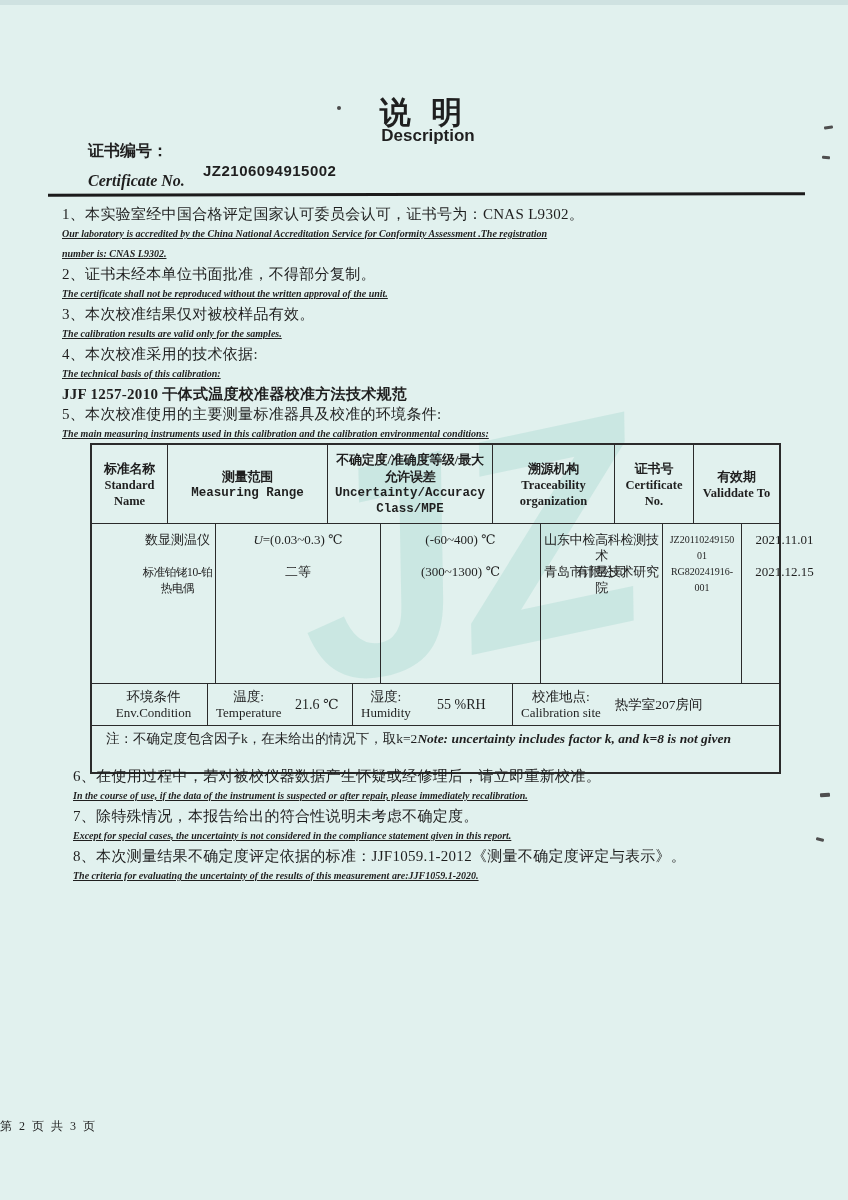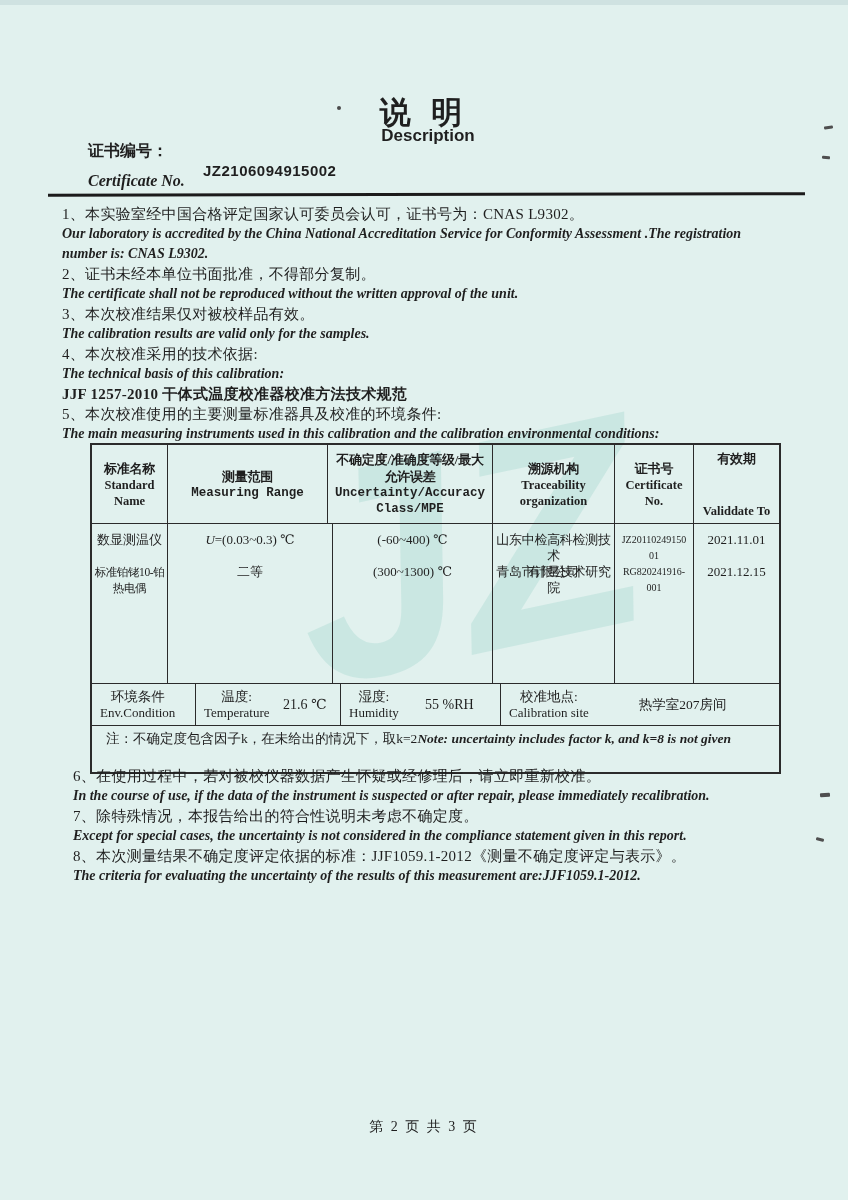--- a/index.html
+++ b/index.html
@@ -19,54 +19,54 @@
   .cert-zh{position:absolute;left:88px;top:141px;font-size:16px;font-weight:700;}
   .cert-en{position:absolute;left:88px;top:172px;font-size:16px;font-weight:700;font-style:italic;}
   .cert-num{position:absolute;left:203px;top:162px;font:600 15px "Liberation Sans","DejaVu Sans",sans-serif;letter-spacing:0.5px;}
   .rule{position:absolute;left:48px;top:193px;width:757px;height:3px;background:#1b1b1b;transform:rotate(-0.12deg);}
 
   .items{position:absolute;width:740px;}
   .items-top{left:62px;top:204px;}
   .items-bottom{left:62px;top:766px;margin-left:11px;}
   .items p{margin:0;line-height:20px;}
   .line-zh{font-size:15px;letter-spacing:0.3px;}
-  .line-en{font-size:14px;font-weight:700;font-style:italic;}
+  .line-en{font-size:10px;font-weight:700;font-style:italic;text-decoration:underline;}
   .line-bold{font-size:15px;font-weight:700;letter-spacing:0.3px;}
 
   .caltable{position:absolute;left:90px;top:443px;width:687px;border:2px solid #2b2b2b;background:transparent;}
   .trow{display:flex;border-bottom:1px solid #2b2b2b;}
   .trow:last-child{border-bottom:none;}
   .tcell{border-right:1px solid #2b2b2b;box-sizing:border-box;flex:0 0 auto;}
-  .tcell:last-child{border-right:none;gap:36px;}
+  .tcell:last-child{border-right:none;}
   .c1{width:76px;} .c2{width:165px;} .c3{width:160px;} .c4{width:122px;} .c5{width:79px;} .c6{width:85px;}
   .hrow{height:78px;}
   .hcell{display:flex;flex-direction:column;justify-content:center;align-items:center;text-align:center;}
   .h-zh{font-size:13px;font-weight:700;line-height:17px;letter-spacing:-0.2px;}
   .h-en{font-size:12.5px;font-weight:700;line-height:16px;}
   .h-mono{font-family:"Liberation Mono","DejaVu Sans Mono",monospace;font-size:12.5px;font-weight:700;line-height:16px;}
   .h-nowrap{white-space:nowrap;}
-  .brow{height:159px;}
+  .brow{height:159px;padding-left:48px;}
   .bcell{padding-top:8px;text-align:center;font-size:13px;line-height:16px;}
   .b1{height:32px;}
   .cell-name2{font-size:11.5px;letter-spacing:-0.4px;}
   .cell-org{font-size:13px;letter-spacing:-0.3px;}
   .cell-cert{font-size:10px;}
   .u-symbol{font-style:italic;}
   .erow{height:41px;}
   .ecell{display:flex;align-items:center;box-sizing:border-box;}
-  .e1{width:104px;} .e2{width:145px;} .e3{width:160px;} .e4{width:286px;}
+  .e1{width:116px;justify-content:center;} .e2{width:145px;} .e3{width:160px;} .e4{width:286px;}
   .elabel{text-align:center;line-height:16px;padding-left:8px;}
   .el-zh{font-size:13.5px;} .el-en{font-size:13px;}
   .evalue{flex:1;text-align:center;font-size:14px;}
   .evalue-left{flex:1;text-align:left;padding-left:14px;font-size:13.5px;}
   .nrow{height:46px;padding:3px 0 0 14px;box-sizing:border-box;}
   .note-zh{font-size:13.5px;line-height:20px;margin:0;}
   .note-en{font-size:13.5px;font-weight:700;font-style:italic;line-height:20px;margin:0;}
 
-  .footer{position:absolute;left:0;top:1118px;width:100%;text-align:center;font-size:14px;letter-spacing:2px;}
+  .footer{position:absolute;left:0;top:1118px;width:100%;font-size:12px;letter-spacing:2px;}
   .edge-mark{position:absolute;background:#4f4f4f;border-radius:1px;}
   .em1{left:824px;top:126px;width:9px;height:3px;transform:rotate(-8deg);}
   .em2{left:822px;top:156px;width:8px;height:3px;transform:rotate(6deg);}
   .em3{left:820px;top:793px;width:10px;height:4px;transform:rotate(-4deg);}
   .em4{left:816px;top:838px;width:8px;height:3px;transform:rotate(14deg);}
 </style>
 </head>
 <body>
 
 <div class="page">
@@ -195,21 +195,21 @@
       <p class="note-en">Note: uncertainty includes factor k, and k=8 is not given</p>
     </div>
   </div>
 
   <div class="items items-bottom">
     <p class="line-zh">6、在使用过程中，若对被校仪器数据产生怀疑或经修理后，请立即重新校准。</p>
     <p class="line-en">In the course of use, if the data of the instrument is suspected or after repair, please immediately recalibration.</p>
     <p class="line-zh">7、除特殊情况，本报告给出的符合性说明未考虑不确定度。</p>
     <p class="line-en">Except for special cases, the uncertainty is not considered in the compliance statement given in this report.</p>
     <p class="line-zh">8、本次测量结果不确定度评定依据的标准：JJF1059.1-2012《测量不确定度评定与表示》。</p>
-    <p class="line-en">The criteria for evaluating the uncertainty of the results of this measurement are:JJF1059.1-2012.</p>
+    <p class="line-en">The criteria for evaluating the uncertainty of the results of this measurement are:JJF1059.1-2020.</p>
   </div>
 
   <div class="footer">第 2 页  共 3 页</div>
 
   <div class="edge-mark em1"></div>
   <div class="edge-mark em2"></div>
   <div class="edge-mark em3"></div>
   <div class="edge-mark em4"></div>
 </div>
 

